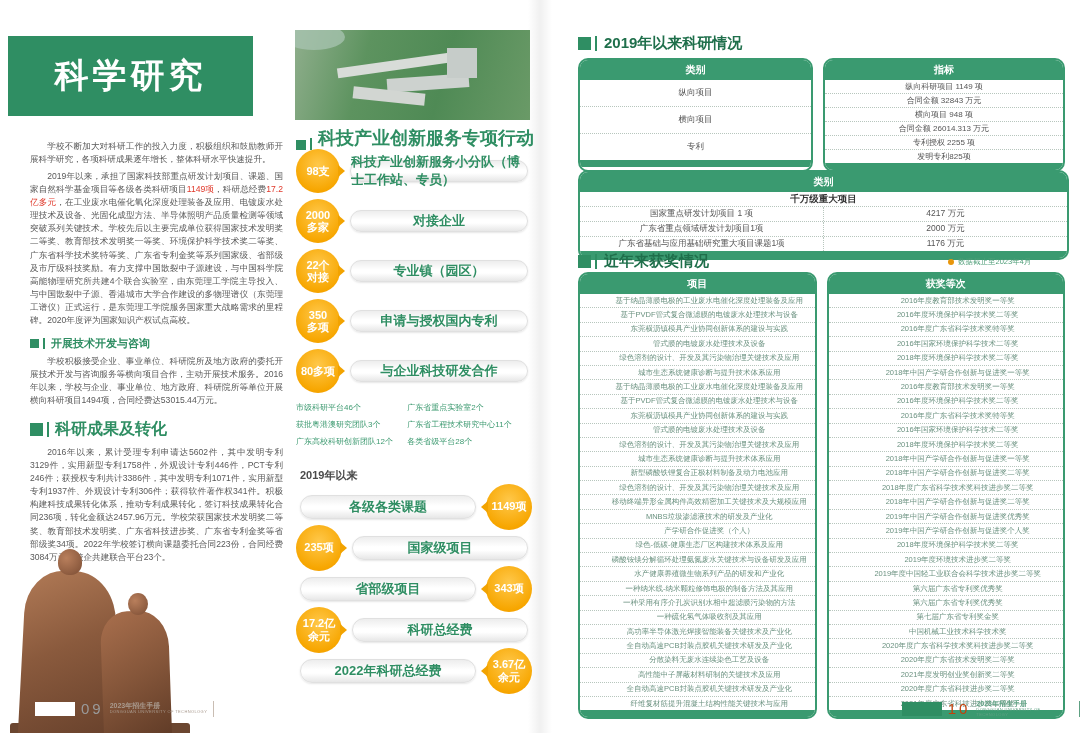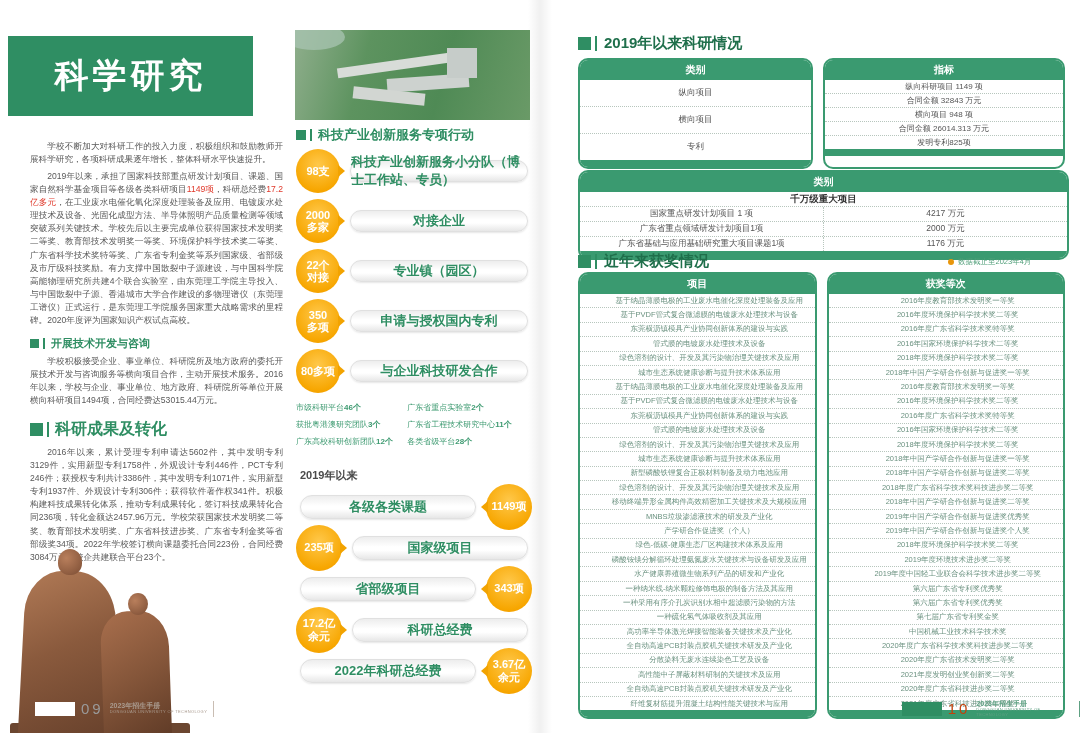--- a/index.html
+++ b/index.html
@@ -62,21 +62,21 @@
   
   .photo{position:absolute;left:295px;top:30px;width:235px;height:90px;overflow:hidden;
     background:linear-gradient(105deg,#8fae8c 0%,#5d935f 30%,#4f8a55 62%,#6a9a67 100%);}
   .photo .lake{position:absolute;left:-12px;top:-6px;width:62px;height:26px;border-radius:50%;background:#a8c4b2;opacity:.75;}
   .photo .b1{position:absolute;left:42px;top:30px;width:120px;height:10px;background:#d8dcd8;transform:rotate(-8deg);}
   .photo .b2{position:absolute;left:92px;top:46px;width:82px;height:14px;background:#cdd2cf;transform:rotate(-4deg);}
   .photo .b3{position:absolute;left:152px;top:18px;width:30px;height:30px;background:#c6ccc9;}
   .photo .b4{position:absolute;left:58px;top:60px;width:72px;height:12px;background:#d2d6d2;transform:rotate(6deg);}
   .mid-h{position:absolute;left:296px;top:126px;}
   .mid-h .sq{width:10px;height:10px;} .mid-h .bar{width:2px;height:12px;margin-right:2px;}
-  .mid-h{font-size:13px;}
+  .mid-h{font-size:18px;align-items:flex-end;}
 
   .srow{display:flex;align-items:center;position:relative;}
   .srow .badge{position:relative;flex:0 0 auto;border-radius:50%;z-index:2;
     background:radial-gradient(circle at 50% 36%,#ffc84a,#f7a600 72%,#ef9700);
     display:flex;align-items:center;justify-content:center;color:#fff;font-weight:bold;
     text-align:center;white-space:pre-line;line-height:1.12;}
   .srow .badge::after{content:'';position:absolute;top:50%;transform:translateY(-50%);
     border:6px solid transparent;}
   .srow.badge-left{flex-direction:row;}
   .srow.badge-left .badge::after{right:-11px;border-left:7px solid #f2a300;}
@@ -89,21 +89,21 @@
   .srow.badge-left .pill{margin-left:10px;}
   .srow.badge-right .pill{margin-right:10px;}
 
   .actions{position:absolute;left:296px;top:146px;width:236px;}
   .actions .srow{height:50px;}
   .actions .badge{width:44px;height:44px;font-size:11px;}
 
   .stats{position:absolute;left:296px;top:402px;width:238px;display:grid;
     grid-template-columns:1fr 1.18fr;row-gap:6px;column-gap:4px;}
   .stat{font-size:8px;color:#3f9b72;}
-  .stat b{font-weight:bold;}
+  .stat b{font-weight:normal;}
 
   .since-title{position:absolute;left:300px;top:468px;font-size:11px;font-weight:bold;color:#4a4a4a;}
   .since{position:absolute;left:296px;top:486px;width:236px;}
   .since .srow{height:41px;}
   .since .badge{width:46px;height:46px;font-size:11px;}
   .since .pill{height:22px;border-radius:12px;}
 
   
   .r-h{position:absolute;font-size:15px;color:#1f6f4b;}
   .r-h .sq{width:13px;height:13px;} .r-h .bar{width:2px;height:15px;margin-right:3px;}
@@ -297,20 +297,21 @@
     <div class="tbox-f"></div>
   </div>
   <div class="tbox box-met">
     <div class="tbox-h">指标</div>
     <div>
 
     <div class="trow">纵向科研项目 1149 项</div>
         <div class="trow">合同金额 32843 万元</div>
         <div class="trow">横向项目 948 项</div>
         <div class="trow">合同金额 26014.313 万元</div>
+        <div class="trow">专利授权 2255 项</div>
         <div class="trow">发明专利825项</div>
       </div>
     <div class="tbox-f"></div>
   </div>
 </div>
 
 <div class="tbox major">
   <div class="tbox-h">类别</div>
   <div class="sub">千万级重大项目</div>
   <div>

